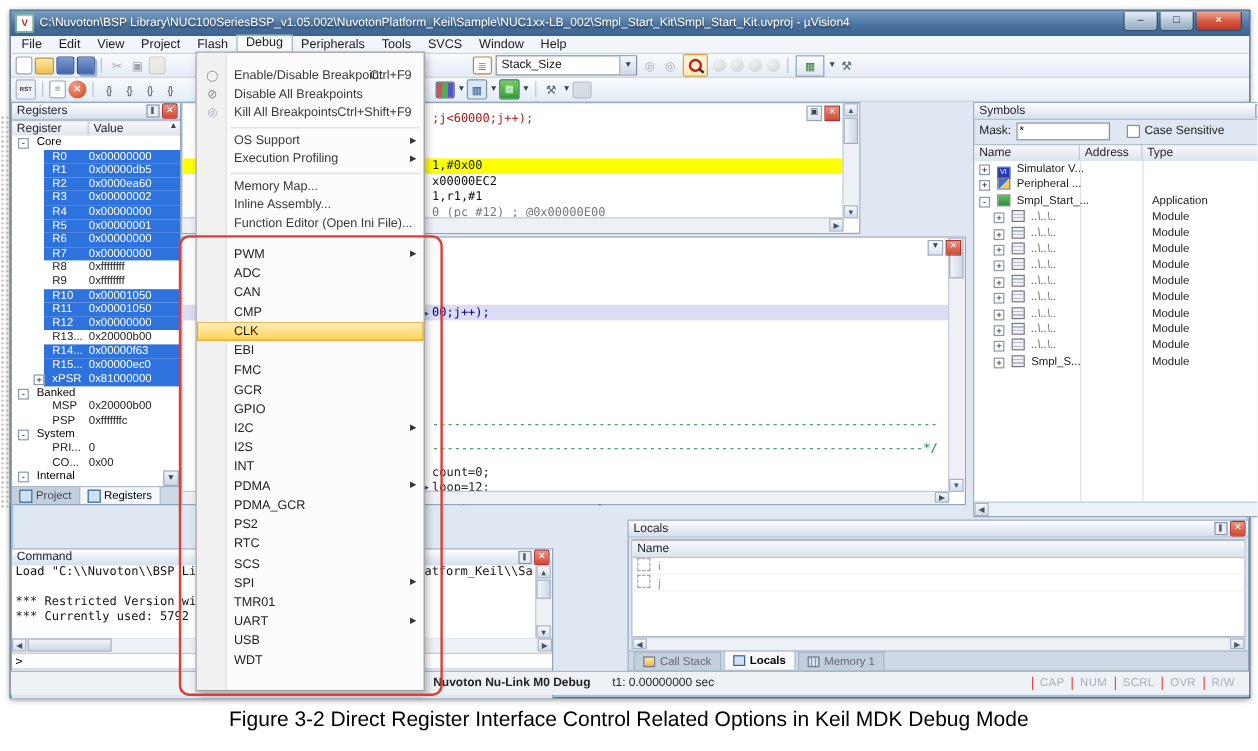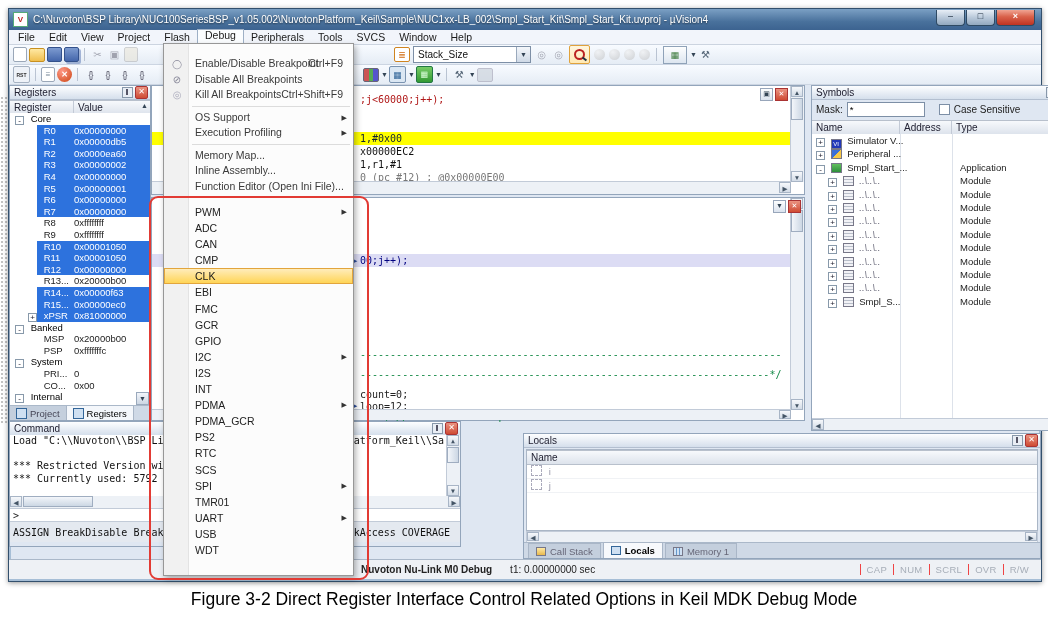--- a/index.html
+++ b/index.html
@@ -103,21 +103,21 @@
   .reg-row.selected{background:linear-gradient(90deg,#fff 0,#fff 27px,#2d72dd 27px);}
   .reg-row.selected .reg-name,.reg-row.selected .reg-val{color:#fff;}
   .reg-scrolldn{position:absolute;right:1px;bottom:15px;width:11px;height:11px;font-size:7px;line-height:11px;text-align:center;
                 color:#345;background:linear-gradient(#f2f5fa,#ccd6e3);border:1px solid #9aa9bc;}
   .pan-tabs{position:absolute;left:0;bottom:0;width:100%;height:14px;display:flex;background:#cfd9e6;border-top:1px solid #aab8c9;}
   .pan-tab{display:flex;align-items:center;padding:0 6px;font-size:9.5px;color:#445;background:#c4cfdd;border-right:1px solid #a9b6c7;}
   .pan-tab.active{background:#f4f7fb;color:#000;}
   .pan-tab-ic{width:9px;height:9px;background:#cfe0f2;border:1px solid #369;margin-right:3px;}
 
   
-  .disasm{left:142px;top:76px;width:654px;height:110px;background:#fff;border:1px solid #93a5bb;box-sizing:border-box;}
+  .disasm{left:142px;top:76px;width:566px;height:110px;background:#fff;border:1px solid #93a5bb;box-sizing:border-box;}
   .editorpane{left:142px;top:188px;width:654px;height:224px;background:#fff;border:1px solid #93a5bb;box-sizing:border-box;}
   .mono{font-family:"DejaVu Sans Mono","Liberation Mono",monospace;}
   .da-lines{position:absolute;left:0;top:7px;right:14px;}
   .da-line{height:13px;line-height:13px;font-size:10px;padding-left:208px;white-space:nowrap;color:#111;}
   .da-red{color:#b01818;}
   .da-cur{background:#ffff00;color:#123;}
   .da-dim{color:#777;}
   .vscroll{position:absolute;right:0;top:0;width:13px;bottom:12px;background:#edf1f6;border-left:1px solid #c2cbd8;}
   .vs-btn{position:absolute;left:0;width:12px;height:11px;font-size:6.5px;line-height:11px;text-align:center;color:#456;
           background:linear-gradient(#f6f8fb,#d3dce7);border:1px solid #a8b5c6;box-sizing:border-box;}
@@ -156,21 +156,21 @@
   .sym-ic{display:inline-block;width:11px;height:10px;margin-right:3px;vertical-align:-2px;border:1px solid #778;box-sizing:border-box;}
   .sym-ic.simulator{background:#2238b8;color:#fff;font-size:6px;line-height:9px;text-align:center;}
   .sym-ic.simulator::before{content:"VI";}
   .sym-ic.peripheral{background:linear-gradient(135deg,#3a6fd8 50%,#f7c948 50%);}
   .sym-ic.application{background:linear-gradient(#62c05e,#2e8f3c);}
   .sym-ic.module{background:repeating-linear-gradient(#f2f2f6 0 2px,#b9bfca 2px 3px);}
   .sym-name.path{font-style:italic;color:#667;}
   .sym-type{position:absolute;left:148px;top:0;color:#222;}
 
   
-  .command{left:0;top:412px;width:452px;height:126px;}
+  .command{left:0;top:448px;width:452px;height:126px;}
   .cmd-body{position:absolute;left:0;top:13px;right:0;height:61px;background:#fff;border-bottom:1px solid #b3bfd0;overflow:hidden;}
   .cmd-line{height:12.5px;line-height:12.5px;font-size:10px;color:#111;white-space:nowrap;display:flex;justify-content:space-between;
             padding:0 16px 0 3px;}
   .cmd-hscroll{position:absolute;left:0;top:74px;width:100%;height:12px;background:#edf1f6;}
   .cmd-prompt{position:absolute;left:0;top:86px;width:100%;height:14px;background:#fff;border-top:1px solid #c2cbd8;
               border-bottom:1px solid #c2cbd8;font-size:10px;line-height:14px;padding-left:3px;box-sizing:border-box;}
   .cmd-btnrow{position:absolute;left:0;top:100px;width:100%;height:20px;background:#e4e9f0;display:flex;
               justify-content:space-between;align-items:center;font-size:10px;color:#111;padding:0 10px 0 3px;box-sizing:border-box;}
   .cmd-vscroll{position:absolute;right:0;top:0;width:13px;height:61px;background:#edf1f6;border-left:1px solid #c2cbd8;}
 

